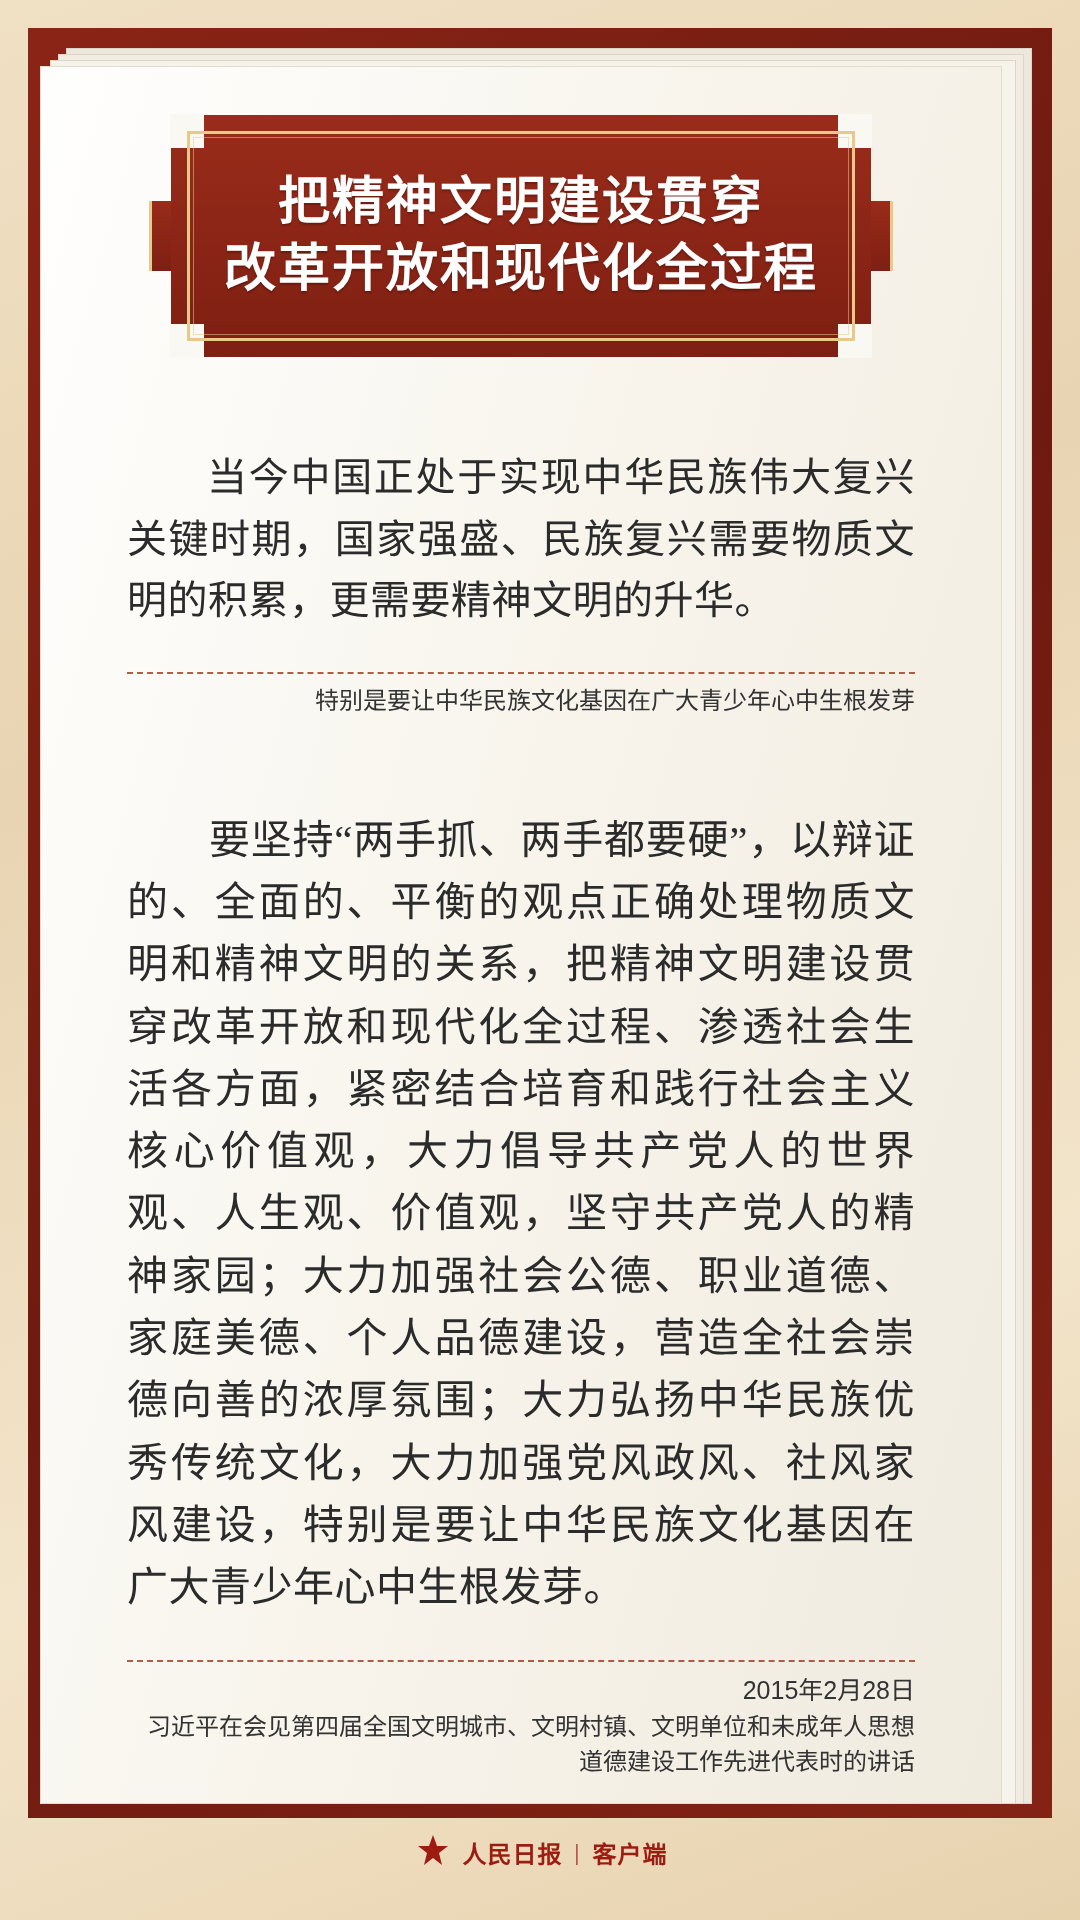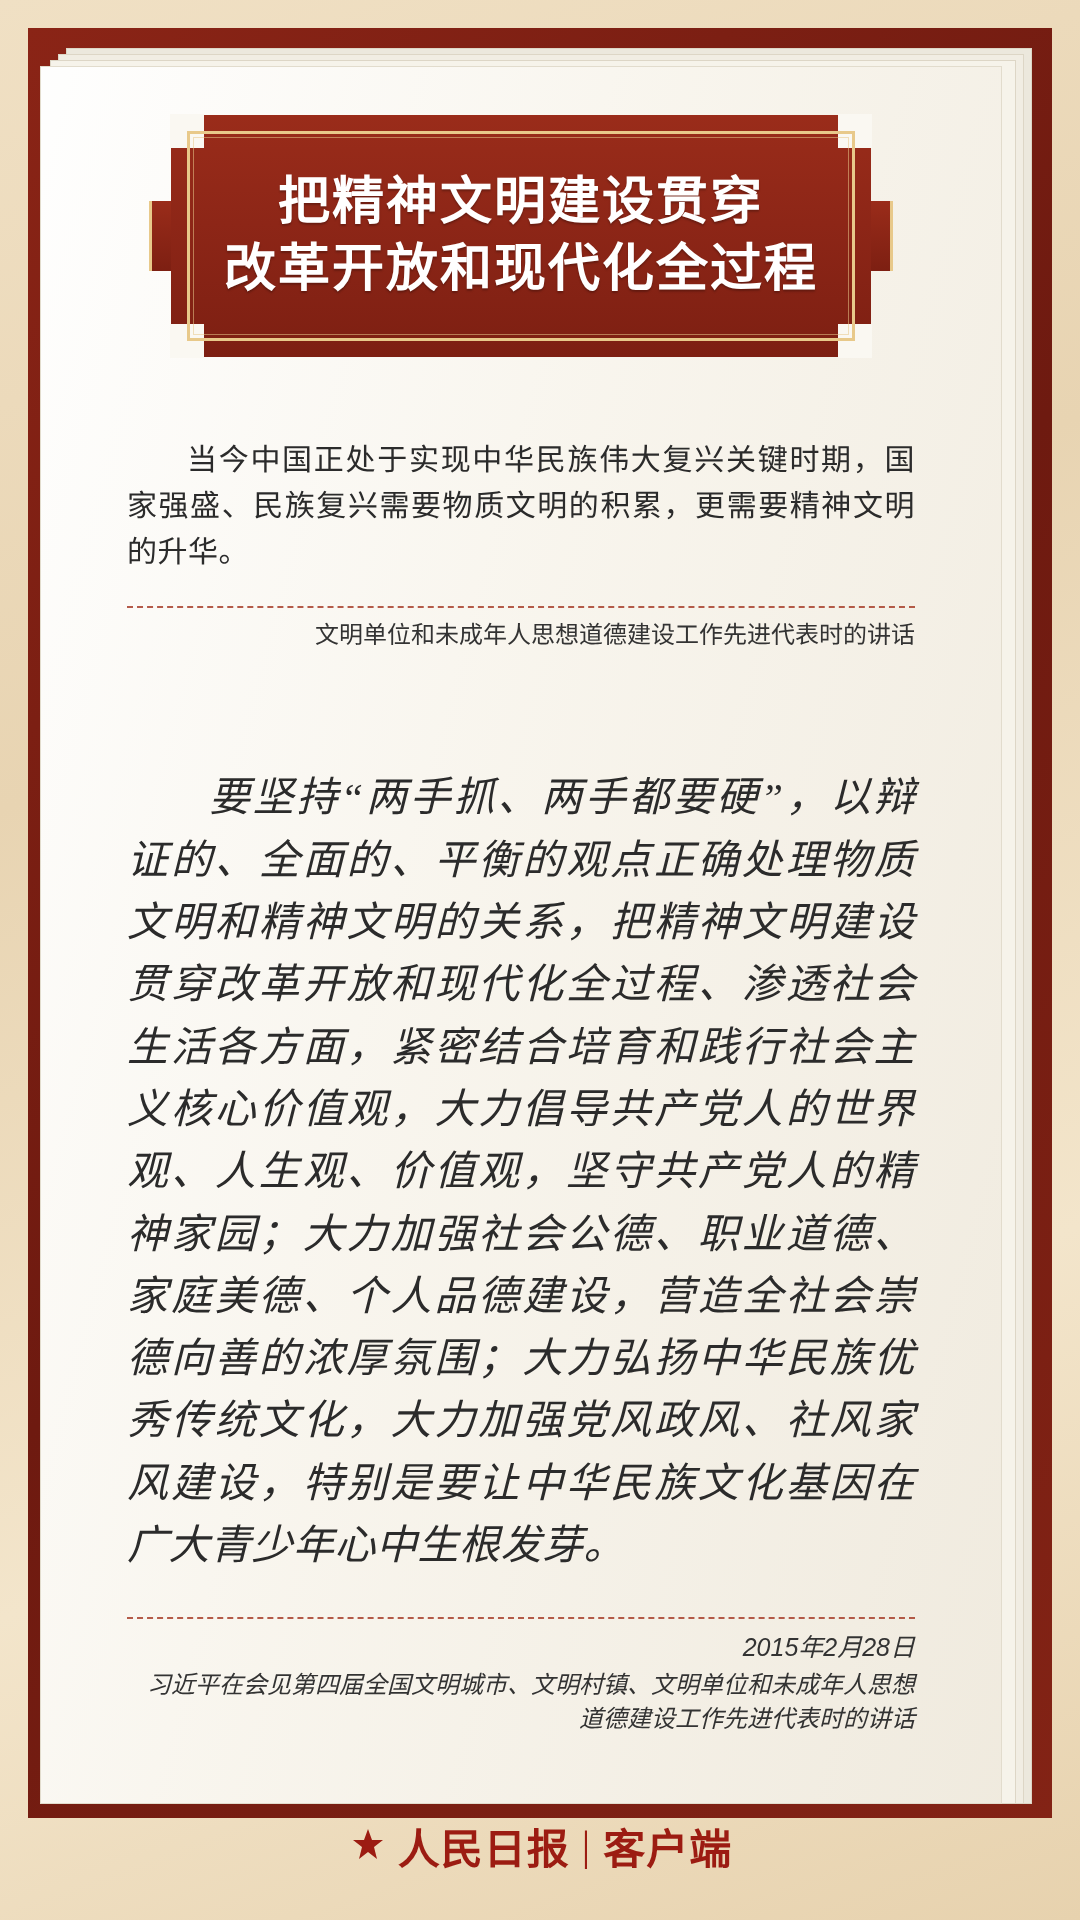--- a/index.html
+++ b/index.html
@@ -134,21 +134,21 @@
     position: absolute;
     left: 86px;
     right: 86px;
     top: 340px;
     bottom: 40px;
   }
 
   .quote {
     color: #2b2b2b;
     font-family: "Liberation Serif", "DejaVu Serif", serif;
-    font-size: 30px;
+    font-size: 40px;
     line-height: 1.54;
     text-align: justify;
     text-indent: 2em;
     letter-spacing: 0.5px;
   }
   .quote.q2 { font-size: 41px; line-height: 1.52; }
 
   .divider {
     margin: 18px 0 10px 0;
     height: 0;
@@ -160,37 +160,37 @@
     text-align: right;
     color: #333333;
     font-family: "Liberation Sans", "DejaVu Sans", sans-serif;
     font-size: 25px;
     line-height: 1.45;
   }
   .source .date { margin-bottom: 2px; }
   .source .desc { font-size: 24px; }
 
   .block-1 { margin-top: 0; }
-  .block-2 { margin-top: 114px; font-style: italic; }
+  .block-2 { margin-top: 90px; }
 
   
   .footer {
     position: absolute;
     left: 0; right: 0;
     bottom: 44px;
     text-align: center;
   }
   .brand {
     display: inline-flex;
     align-items: center;
     gap: 10px;
     color: #9c1c12;
     font-family: "Liberation Serif", "DejaVu Serif", serif;
     font-weight: bold;
-    font-size: 42px;
+    font-size: 24px;
     letter-spacing: 1px;
   }
   .brand .mark {
     display: inline-block;
     width: 40px; height: 40px;
     position: relative;
   }
   .brand .mark svg { display:block; }
   .brand .sep {
     color:#9c1c12;
@@ -227,21 +227,21 @@
         </div>
       </div>
     </div>
 
     <div class="content">
 
       <div class="block-1">
         <p class="quote q1">当今中国正处于实现中华民族伟大复兴关键时期，国家强盛、民族复兴需要物质文明的积累，更需要精神文明的升华。</p>
         <div class="divider"></div>
         <div class="source">
-          <div class="desc">文明单位和未成年人思想道德建设工作先进代表时的讲话</div>
+          <div class="desc">特别是要让中华民族文化基因在广大青少年心中生根发芽</div>
         </div>
       </div>
 
       <div class="block-2">
         <p class="quote q2">要坚持“两手抓、两手都要硬”，以辩证的、全面的、平衡的观点正确处理物质文明和精神文明的关系，把精神文明建设贯穿改革开放和现代化全过程、渗透社会生活各方面，紧密结合培育和践行社会主义核心价值观，大力倡导共产党人的世界观、人生观、价值观，坚守共产党人的精神家园；大力加强社会公德、职业道德、家庭美德、个人品德建设，营造全社会崇德向善的浓厚氛围；大力弘扬中华民族优秀传统文化，大力加强党风政风、社风家风建设，特别是要让中华民族文化基因在广大青少年心中生根发芽。</p>
         <div class="divider"></div>
         <div class="source">
           <div class="date">2015年2月28日</div>
           <div class="desc">习近平在会见第四届全国文明城市、文明村镇、文明单位和未成年人思想道德建设工作先进代表时的讲话</div>
         </div>

